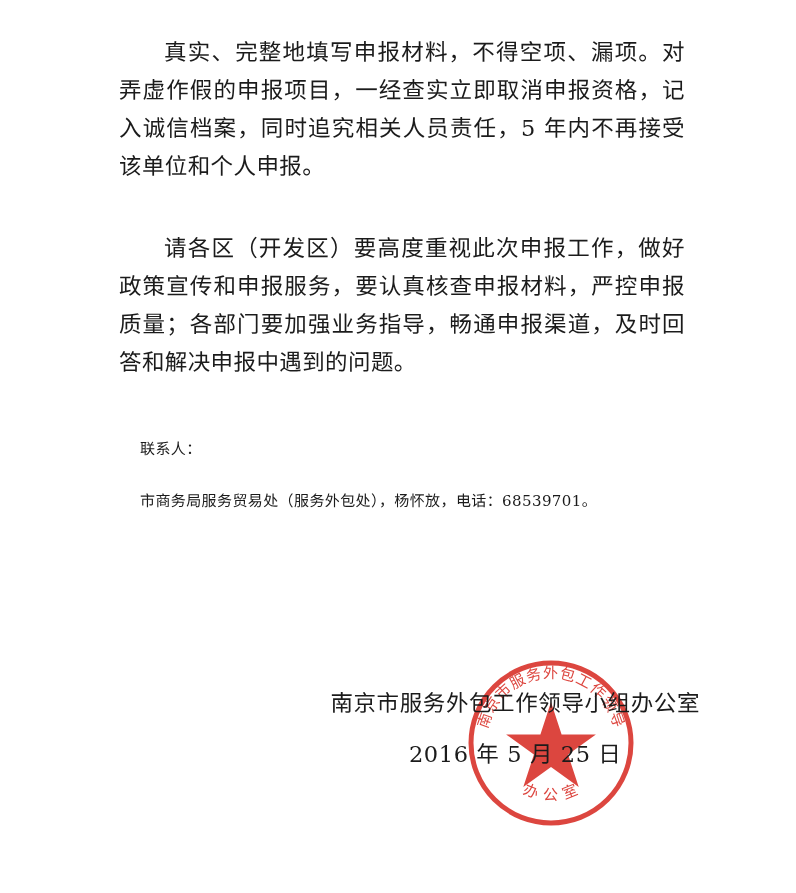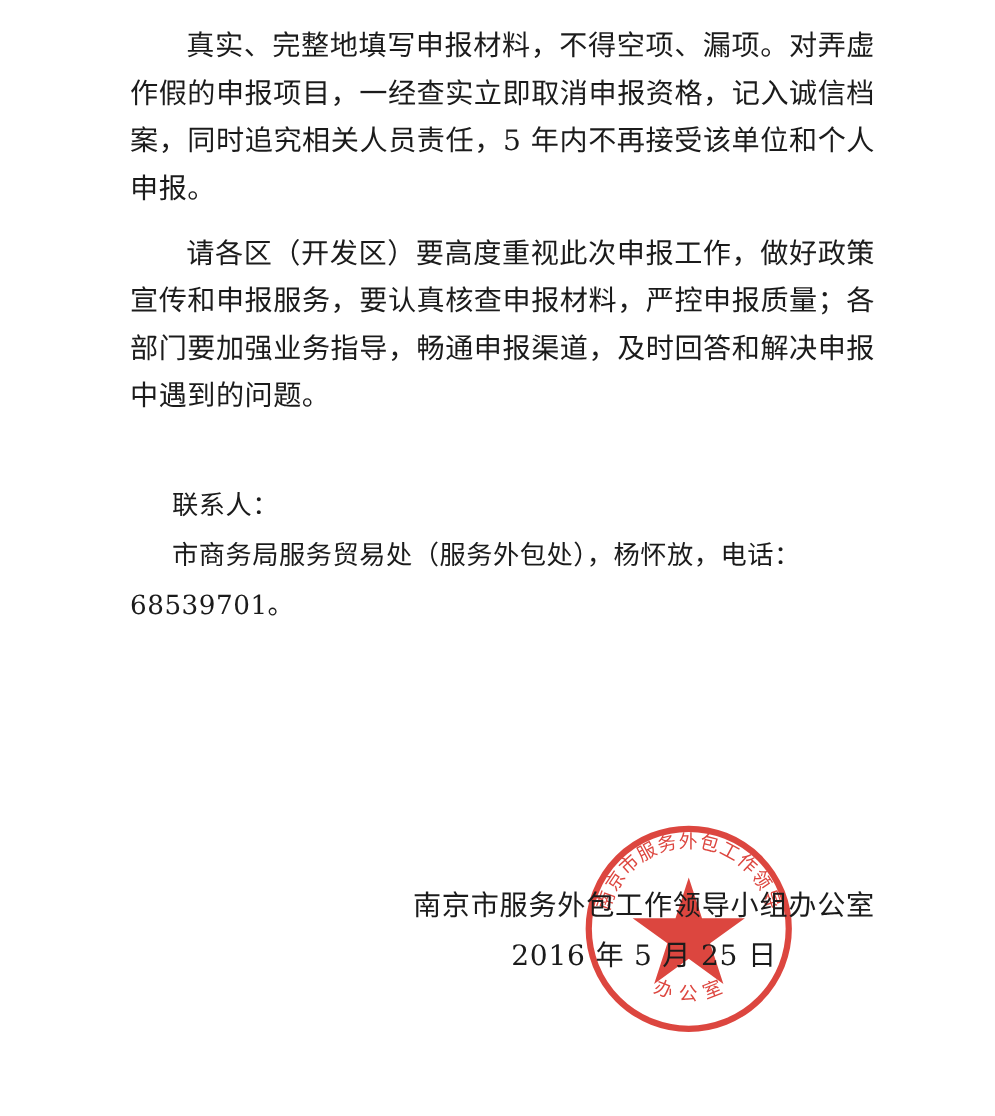--- a/index.html
+++ b/index.html
@@ -22,58 +22,58 @@
     padding: 18px 96px 0 104px;
     box-sizing: border-box;
   }
 
   .para {
     font-size: 22.5px;
     line-height: 38px;
     letter-spacing: 0.4px;
     text-align: justify;
     text-justify: inter-ideograph;
-    margin: 0;
+    margin: 15px;
   }
 
   .indent {
     text-indent: 2em;
   }
 
   .gap-small { height: 14px; }
 
   .attach-block {
     margin-top: 40px;
   }
 
   .contact-block {
     margin-top: 48px;
   }
 
   .contact-line {
-    font-size: 21px;
+    font-size: 15px;
     line-height: 40px;
     letter-spacing: 0.4px;
-    margin: 0;
+    margin: 12px;
     text-indent: 1.6em;
   }
 
   .signature {
     position: absolute;
     right: 96px;
     bottom: 108px;
     text-align: center;
     font-size: 22.5px;
     line-height: 40px;
     letter-spacing: 0.6px;
     z-index: 3;
   }
 
   .sig-line { margin: 0; white-space: nowrap; }
-  .sig-date { margin: 0; white-space: nowrap; text-align: center; }
+  .sig-date { margin: 11px; white-space: nowrap; text-align: center; }
 
   
   .seal {
     position: absolute;
     left: 466px;
     top: 658px;
     width: 170px;
     height: 170px;
     z-index: 2;
     opacity: 0.85;

